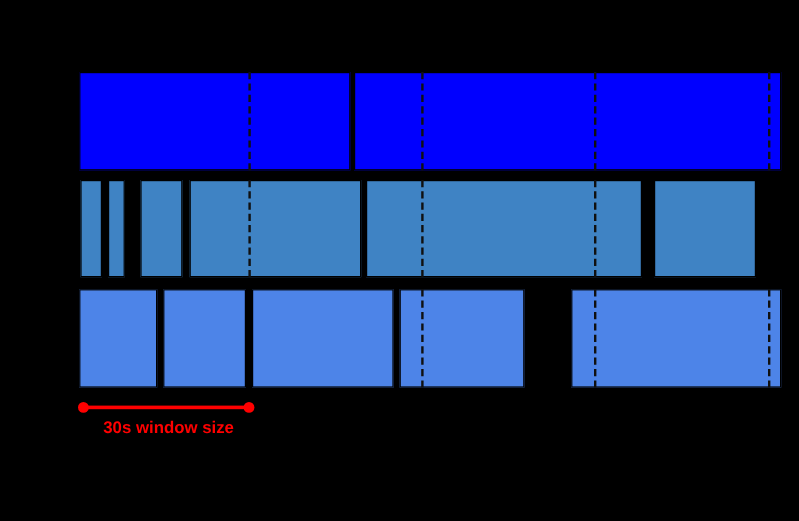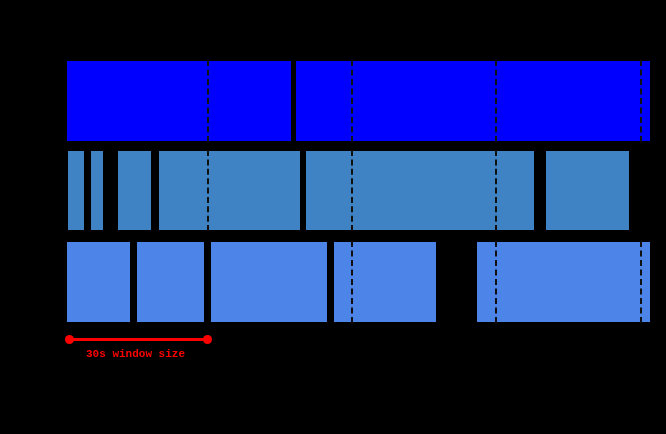--- a/index.html
+++ b/index.html
@@ -52,23 +52,23 @@
   .annotation-cap {
     position: absolute;
     width: 9px;
     height: 9px;
     border-radius: 50%;
     background: #ff0000;
   }
   .annotation-label {
     position: absolute;
     color: #ff0000;
-    font-size: 11px;
+    font-size: 14px;
     font-weight: bold;
-    font-family: Liberation Mono, monospace;
+    font-family: Liberation Sans, sans-serif;
     white-space: nowrap;
     letter-spacing: 0px;
   }
 </style>
 </head>
 <body>
 
 <div id="canvas">
 
   <div class="plot-area">

